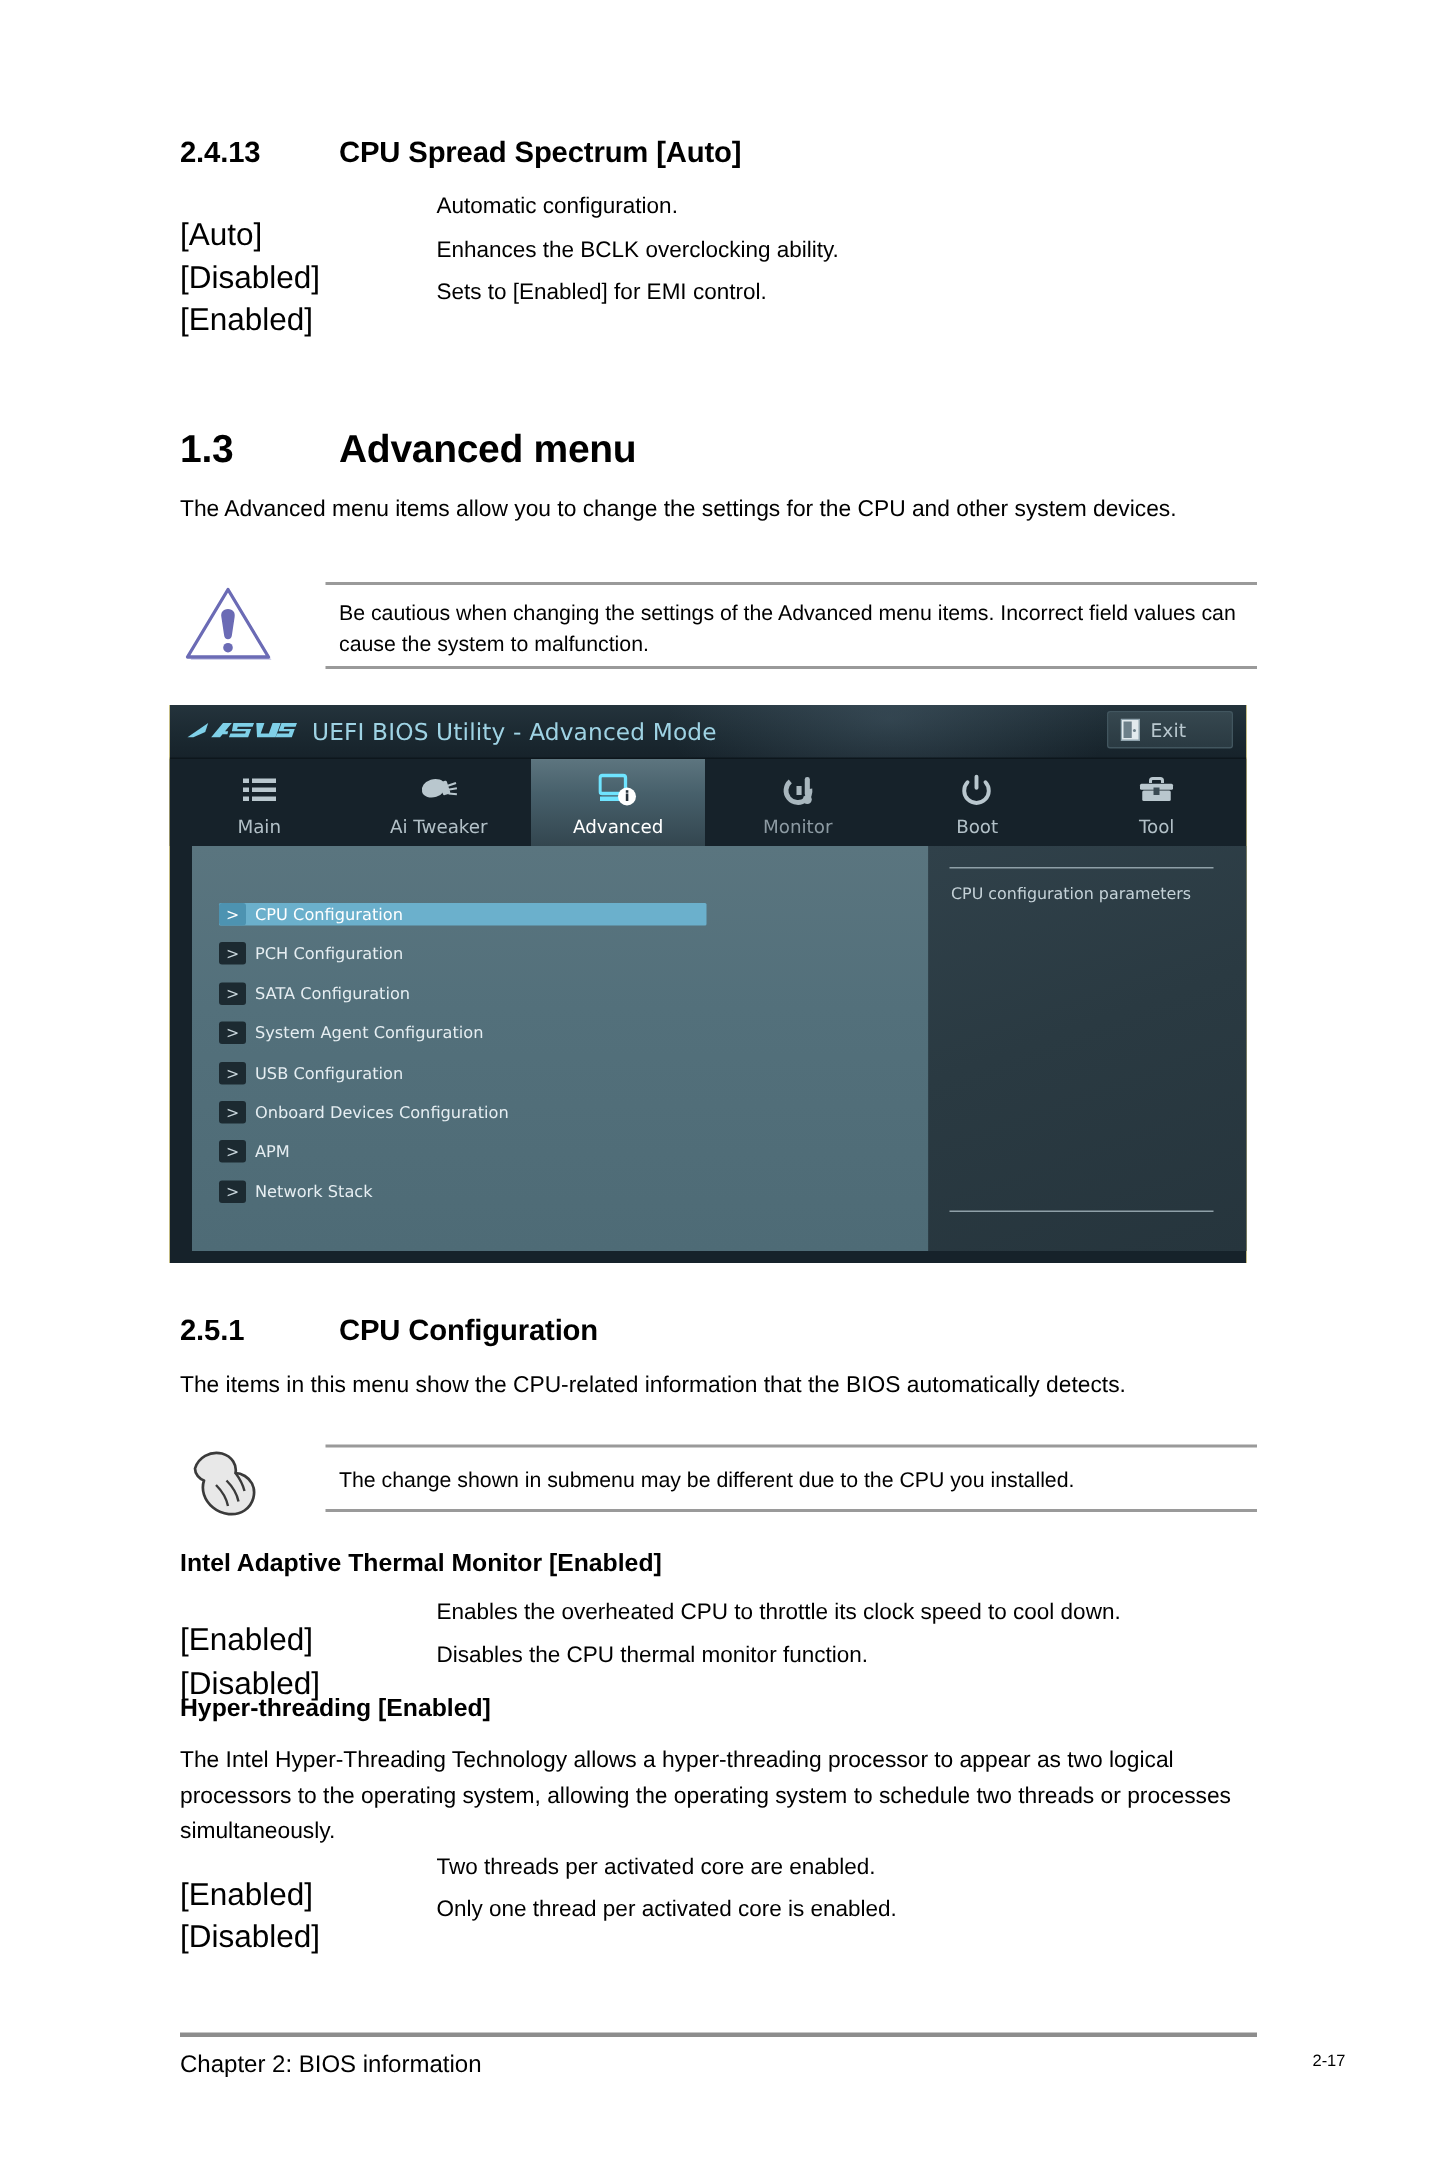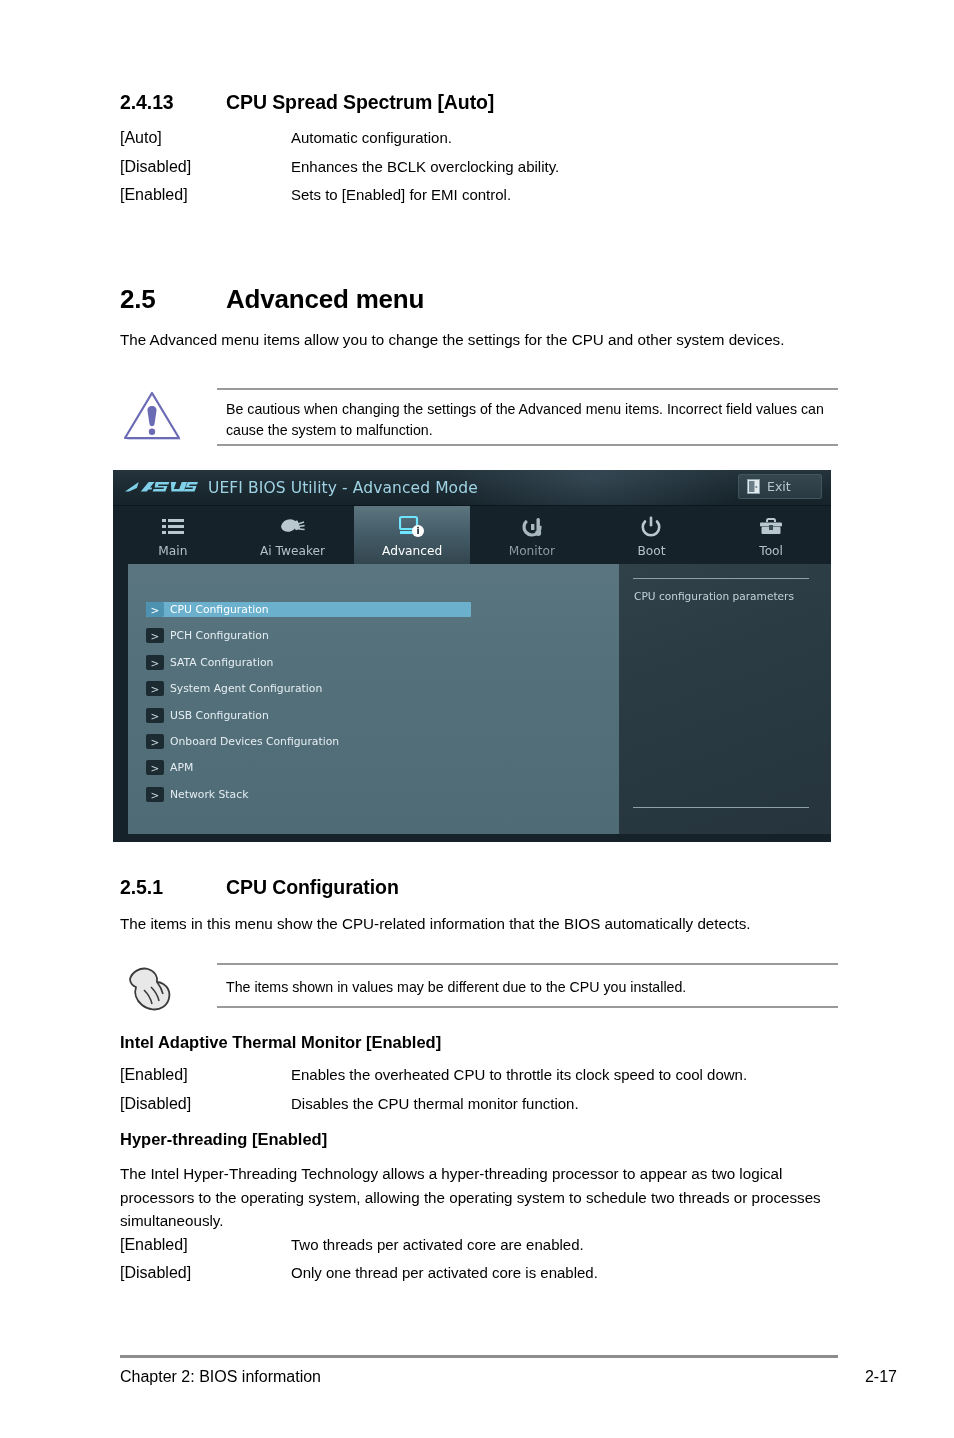--- a/index.html
+++ b/index.html
@@ -46,22 +46,23 @@
     white-space: nowrap;
   }
   .num { position: absolute; }
   .body-txt {
     position: absolute;
     font-size: 15.2px;
     line-height: 23.5px;
   }
   .opt-key {
     position: absolute;
-    font-size: 16px;
-    white-space: nowrap;
+    font-size: 21px;
+    white-space: nowrap;
+    margin-top: 16px;
   }
   .opt-val {
     position: absolute;
     font-size: 15px;
     white-space: nowrap;
     margin-left: 32px;
   }
 
   
   .note-box { position: absolute; }
@@ -288,41 +289,41 @@
   .foot-left {
     position: absolute;
     left: 120px;
     top: 1368px;
     font-size: 16px;
   }
   .foot-right {
     position: absolute;
     right: 57px;
     top: 1368px;
-    font-size: 16px;
+    font-size: 11px;
   }
 </style>
 </head>
 <body>
 
 <div class="page">
 
   <div class="h3 num" style="left:120px; top:91px;">2.4.13</div>
   <div class="h3" style="left:226px; top:91px;">CPU Spread Spectrum [Auto]</div>
 
   <div class="opt-key" style="left:120px; top:129px;">[Auto]</div>
   <div class="opt-val" style="left:259px; top:129px;">Automatic configuration.</div>
 
   <div class="opt-key" style="left:120px; top:158px;">[Disabled]</div>
   <div class="opt-val" style="left:259px; top:158px;">Enhances the BCLK overclocking ability.</div>
 
   <div class="opt-key" style="left:120px; top:186px;">[Enabled]</div>
   <div class="opt-val" style="left:259px; top:186px;">Sets to [Enabled] for EMI control.</div>
 
-  <div class="h2 num" style="left:120px; top:284px;">2.5</div>
+  <div class="h2 num" style="left:120px; top:284px;">1.3</div>
   <div class="h2" style="left:226px; top:284px;">Advanced menu</div>
 
   <div class="body-txt" style="left:120px; top:328px; width:710px;">The Advanced menu items allow you to change the settings for the CPU and other system devices.</div>
 
   <div class="note-box">
     <div class="note-rule" style="left:217px; top:388px; width:621px;"></div>
     <div class="note-rule" style="left:217px; top:444px; width:621px;"></div>
     <svg class="warn-icon" style="left:121px; top:390px;" viewBox="0 0 62 54">
       <path d="M33 5 L60 50 L6 50 Z" fill="#c9c9e8" opacity="0.85"></path>
       <path d="M31 3 L58 48 L4 48 Z" fill="#ffffff" stroke="#6b6bb5" stroke-width="2.2" stroke-linejoin="round"></path>
@@ -491,21 +492,21 @@
 
   <div class="note-box">
     <div class="note-rule" style="left:217px; top:963px; width:621px;"></div>
     <div class="note-rule" style="left:217px; top:1006px; width:621px;"></div>
     <svg class="note-icon" style="left:124px; top:962px;" viewBox="0 0 62 50">
       <path d="M6 17 C8 10 16 5 24 7 C31 9 34 15 33 20 C37 20 42 23 44 27 C47 33 45 41 39 45 C33 49 24 48 18 43 C12 38 10 31 12 25 C9 24 6 21 6 17 Z" fill="#e8e8e8" stroke="#3a3a3a" stroke-width="1.8" stroke-linejoin="round"></path>
       <path d="M33 20 C36 24 38 28 39 32" fill="none" stroke="#3a3a3a" stroke-width="1.6"></path>
       <path d="M27 25 C31 29 34 34 35 39" fill="none" stroke="#3a3a3a" stroke-width="1.6"></path>
       <path d="M20 28 C24 32 27 37 28 42" fill="none" stroke="#3a3a3a" stroke-width="1.6"></path>
     </svg>
-    <div class="note-text" style="left:226px; top:977px; width:612px;">The items shown in values may be different due to the CPU you installed.</div>
+    <div class="note-text" style="left:226px; top:977px; width:612px;">The change shown in submenu may be different due to the CPU you installed.</div>
   </div>
 
   <div class="h4" style="left:120px; top:1033px;">Intel Adaptive Thermal Monitor [Enabled]</div>
 
   <div class="opt-key" style="left:120px; top:1066px;">[Enabled]</div>
   <div class="opt-val" style="left:259px; top:1066px;">Enables the overheated CPU to throttle its clock speed to cool down.</div>
 
   <div class="opt-key" style="left:120px; top:1095px;">[Disabled]</div>
   <div class="opt-val" style="left:259px; top:1095px;">Disables the CPU thermal monitor function.</div>
 

